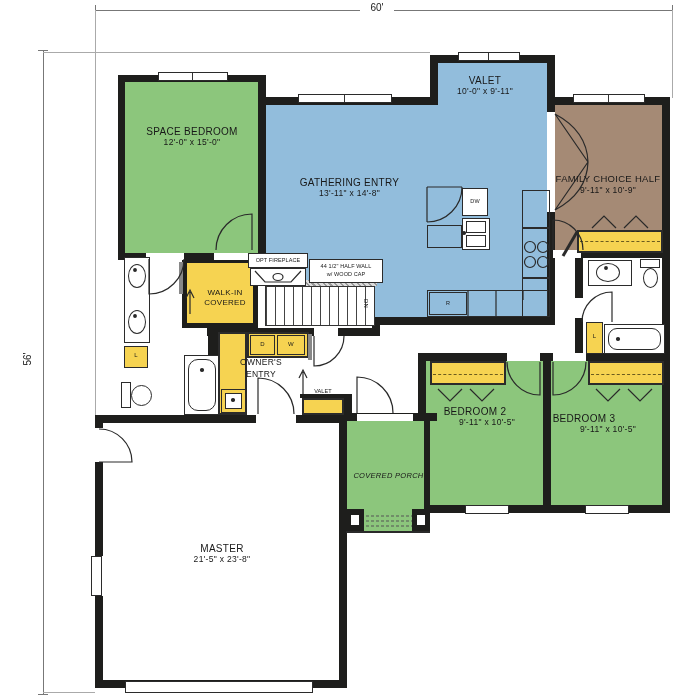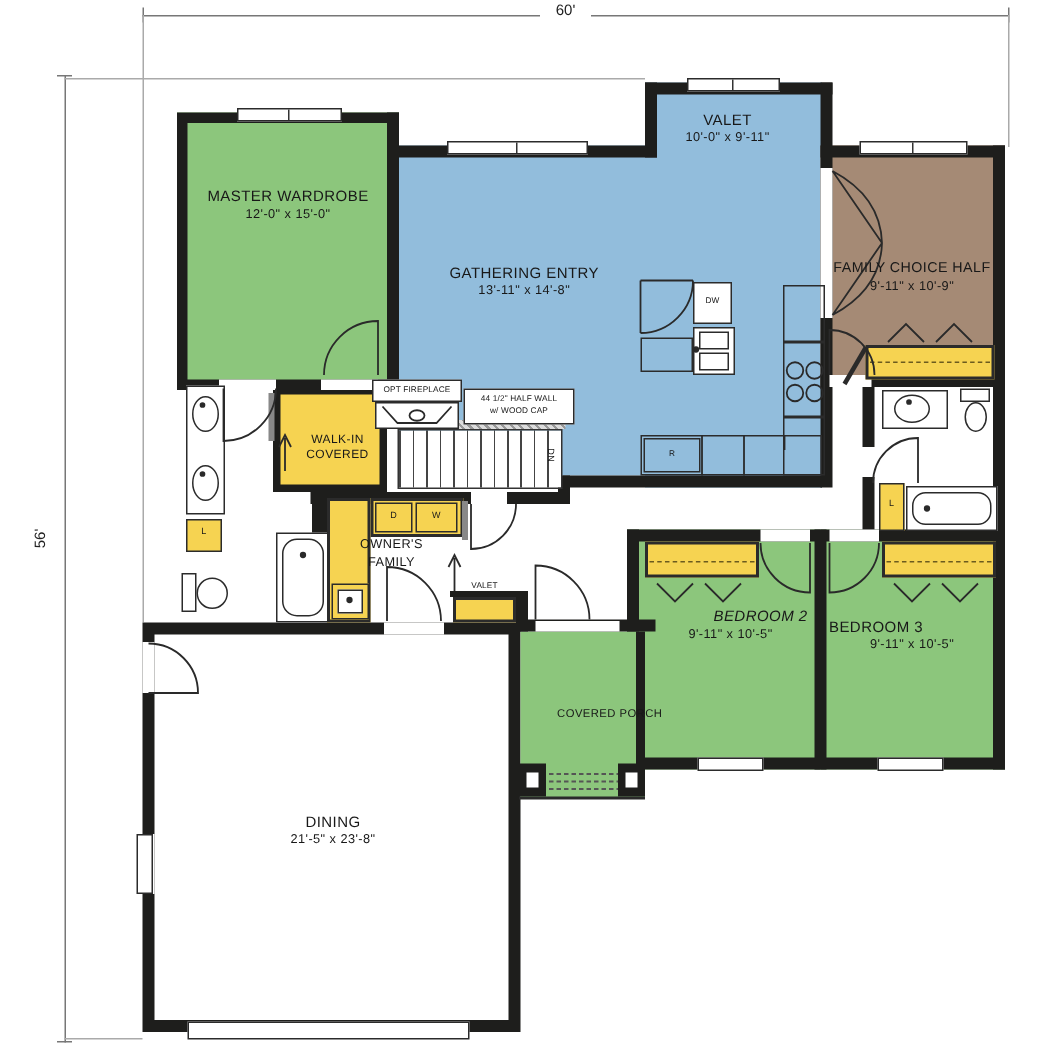--- a/index.html
+++ b/index.html
@@ -223,42 +223,42 @@
 
     <circle cx="135" cy="270" r="1.3" fill="#2a2a2a"></circle>
     <circle cx="135" cy="316" r="1.3" fill="#2a2a2a"></circle>
     <circle cx="202" cy="370" r="1.5" fill="#2a2a2a"></circle>
     <circle cx="618" cy="339" r="1.5" fill="#2a2a2a"></circle>
     <circle cx="606" cy="268" r="1.3" fill="#2a2a2a"></circle>
     <circle cx="464" cy="233" r="1.5" fill="#2a2a2a"></circle>
     <circle cx="233" cy="400" r="1.5" fill="#2a2a2a"></circle>
   </svg>
 
-  <div class="lbl name" style="left:122px;top:126px;width:140px;">MASTER WARDROBE</div>
+  <div class="lbl name" style="left:122px;top:126px;width:140px;">SPACE BEDROOM</div>
   <div class="lbl size" style="left:122px;top:138px;width:140px;">12'-0" x 15'-0"</div>
 
   <div class="lbl name" style="left:272px;top:177px;width:155px;">GATHERING ENTRY</div>
   <div class="lbl size" style="left:272px;top:189px;width:155px;">13'-11" x 14'-8"</div>
 
   <div class="lbl name" style="left:430px;top:75px;width:110px;">VALET</div>
   <div class="lbl size" style="left:430px;top:87px;width:110px;">10'-0" x 9'-11"</div>
 
   <div class="lbl name" style="left:547px;top:174px;width:122px;font-size:9.5px;">FAMILY CHOICE HALF</div>
   <div class="lbl size" style="left:547px;top:186px;width:122px;">9'-11" x 10'-9"</div>
 
-  <div class="lbl name" style="left:448px;top:406px;width:118px;font-style:italic;">BEDROOM 2</div>
+  <div class="lbl name" style="left:416px;top:406px;width:118px;">BEDROOM 2</div>
   <div class="lbl size" style="left:428px;top:418px;width:118px;">9'-11" x 10'-5"</div>
 
   <div class="lbl name" style="left:525px;top:413px;width:118px;">BEDROOM 3</div>
   <div class="lbl size" style="left:549px;top:425px;width:118px;">9'-11" x 10'-5"</div>
 
-  <div class="lbl name" style="left:152px;top:543px;width:140px;">DINING</div>
+  <div class="lbl name" style="left:152px;top:543px;width:140px;">MASTER</div>
   <div class="lbl size" style="left:152px;top:555px;width:140px;">21'-5" x 23'-8"</div>
 
-  <div class="lbl" style="left:364px;top:472px;width:85px;font-size:7.5px;">COVERED PORCH</div>
+  <div class="lbl" style="left:346px;top:472px;width:85px;font-size:7.5px;font-style:italic;">COVERED PORCH</div>
 
   <div class="lbl" style="left:196px;top:288px;width:58px;font-size:8px;">WALK-IN</div>
   <div class="lbl" style="left:196px;top:298px;width:58px;font-size:8px;">COVERED</div>
 
   <div class="lbl" style="left:228px;top:358px;width:66px;font-size:8.5px;">OWNER'S</div>
-  <div class="lbl" style="left:228px;top:370px;width:66px;font-size:8.5px;">FAMILY</div>
+  <div class="lbl" style="left:228px;top:370px;width:66px;font-size:8.5px;">ENTRY</div>
 
 </div>
 
 </body></html>

